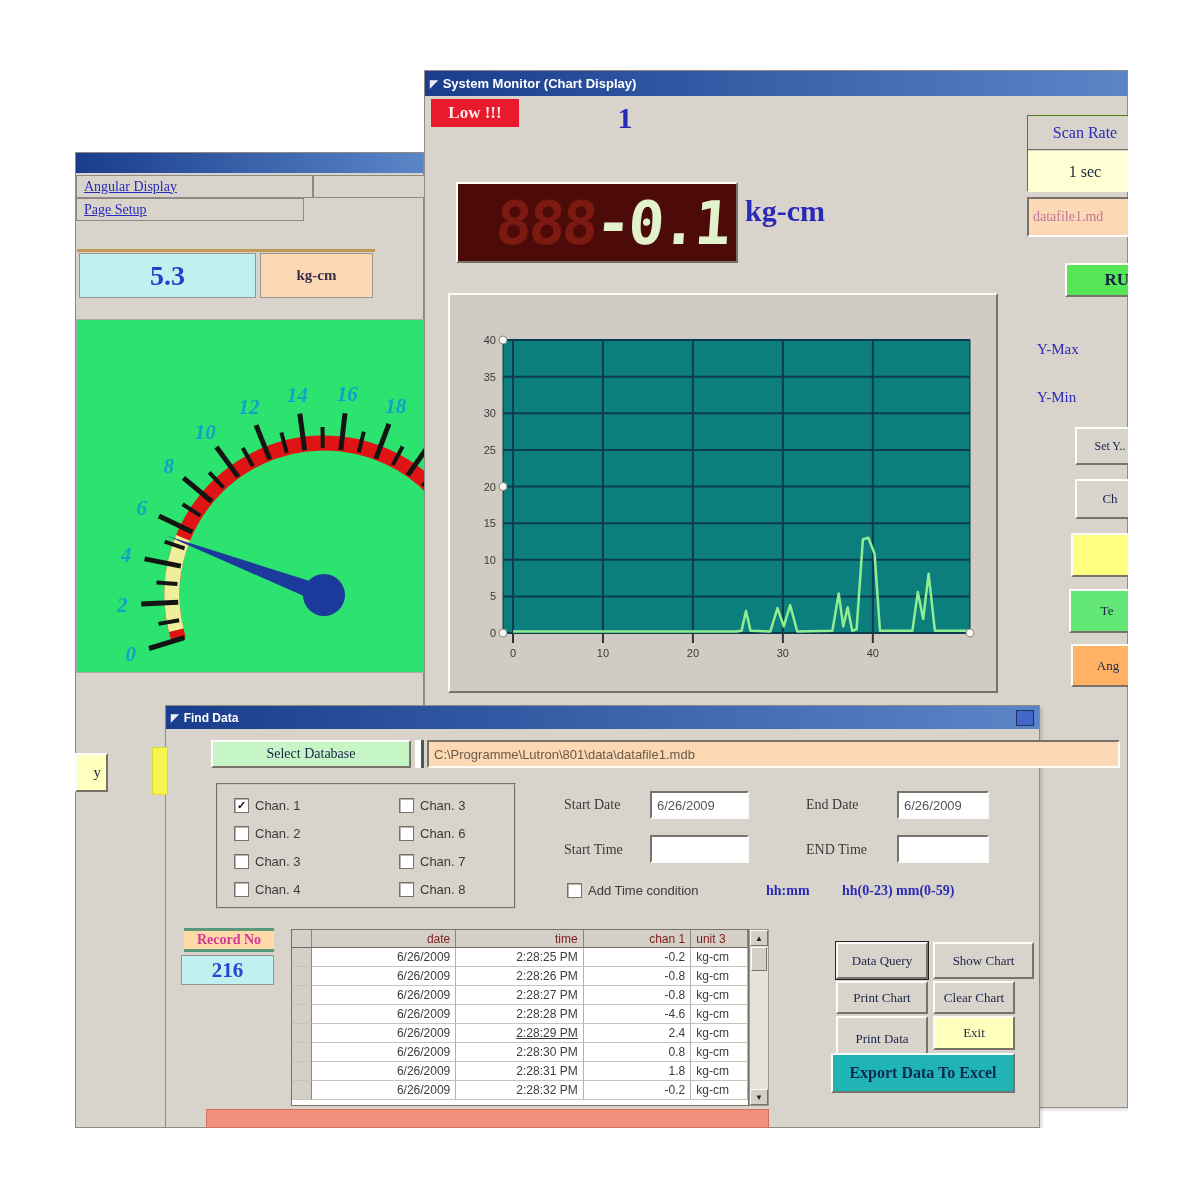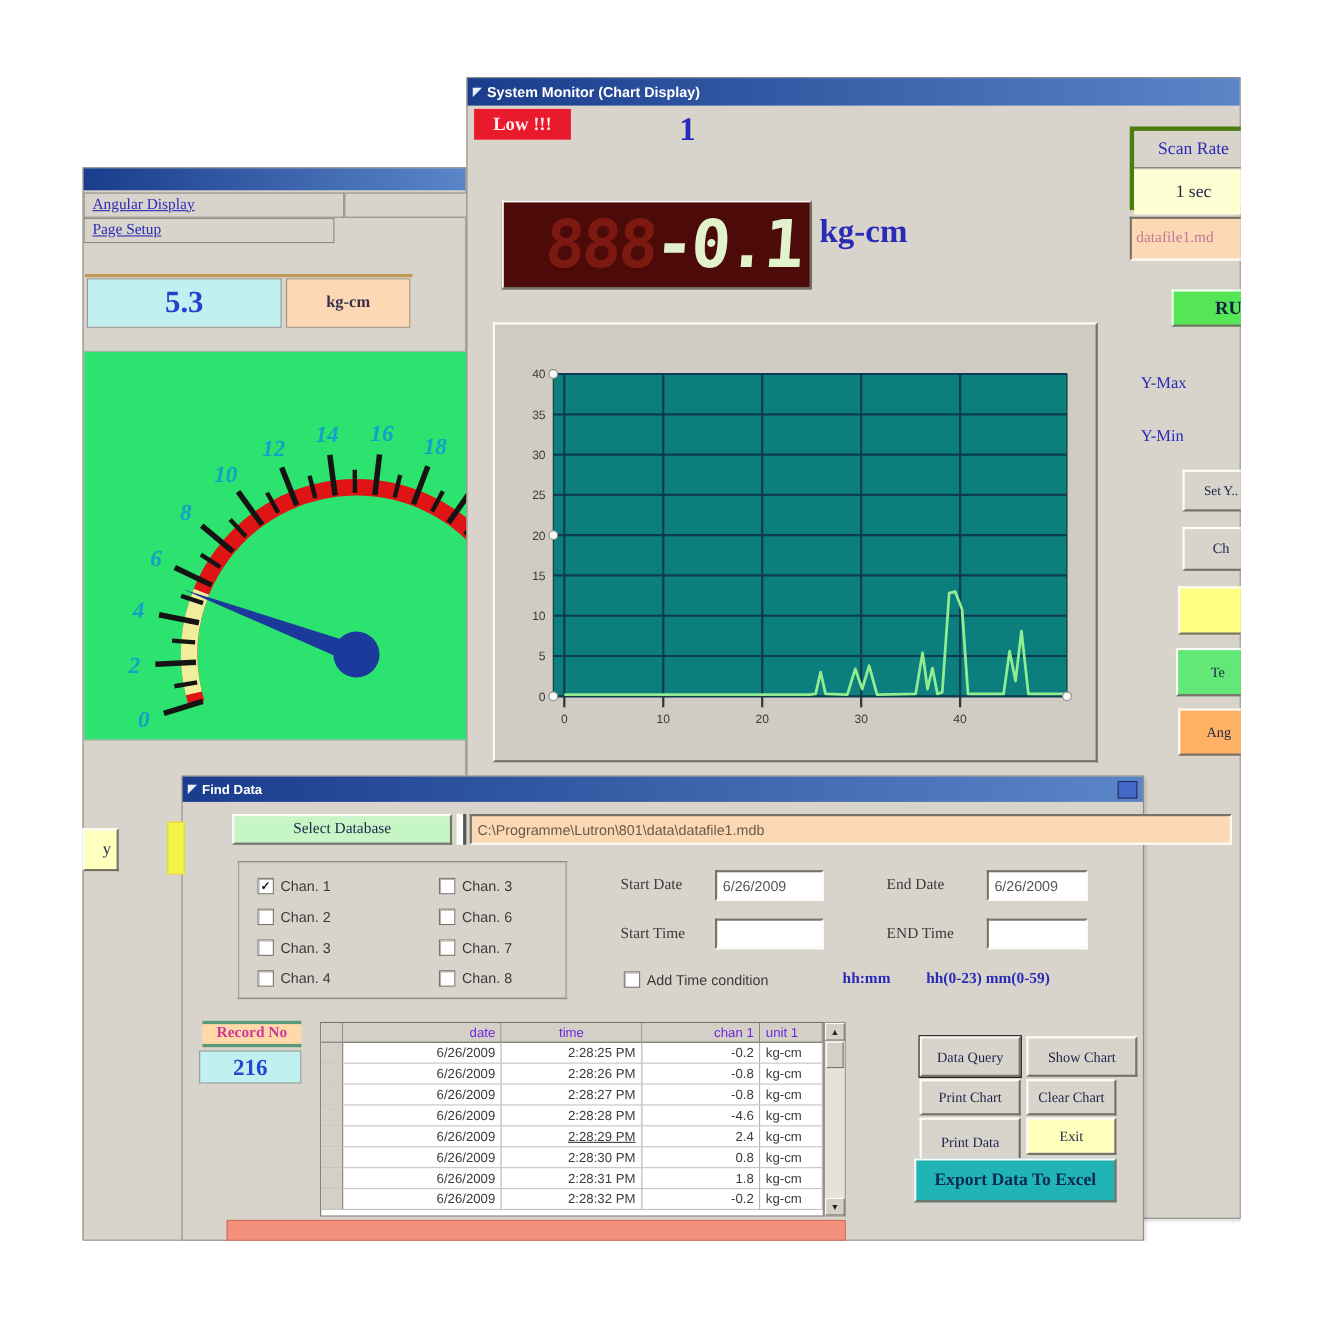--- a/index.html
+++ b/index.html
@@ -32,21 +32,21 @@
       font:bold 11px "Liberation Sans",sans-serif;color:#111;flex:none}
   .cb-lbl{font:13px "Liberation Sans",sans-serif;color:#3a3a3a}
   .fld{background:#fff;font:13px "Liberation Sans",sans-serif;color:#555;
        display:flex;align-items:center;padding-left:5px}
   .lbl{font:14px "Liberation Serif",serif;color:#3a3a3a;white-space:nowrap}
   .hint{font:bold 14px "Liberation Serif",serif;color:var(--accent-blue);white-space:nowrap}
   .tr{display:flex}
   .td{box-sizing:border-box;border-right:1px solid #b6b2aa;border-bottom:1px solid #c8c4bc;
       font:12px "Liberation Sans",sans-serif;color:#3c3c3c;padding:2px 5px 0;
       overflow:hidden;white-space:nowrap;height:19px}
-  .th .td{background:#d4d0c7;border-right:1px solid #8a867e;border-bottom:1px solid #6e6a62;height:18px;color:#6d28d9}
+  .th .td{background:#d4d0c7;border-right:1px solid #8a867e;border-bottom:1px solid #6e6a62;height:18px;color:#7f1d1d}
   .sel{background:#d4d0c7;border-right:1px solid #8a867e}
   .ral{text-align:right}
   .tick{font:11px "Liberation Sans",sans-serif;fill:#3a3a3a}
   .gauge-num{font:italic bold 21px "Liberation Serif",serif;fill:var(--gauge-label-teal)}
   .sb-arrow{position:absolute;left:0;width:100%;height:16px;background:#d4d0c7;
             display:flex;align-items:center;justify-content:center;font-size:8px;color:#222;
             border:1px solid;border-color:#fcfbf8 #77736b #77736b #fcfbf8;box-sizing:border-box}
 </style>
 </head>
 <body>
@@ -140,21 +140,21 @@
     <div class="abs" style="left:178px;top:30px;width:44px;text-align:center;font:bold 30px 'Liberation Serif',serif;color:var(--accent-blue)">1</div>
 
     <div class="led abs raised" style="left:31px;top:111px;width:282px;height:81px">
       <span class="led-inner">
         <span class="ghost">888</span>
           <span class="lit">-0.1</span>
       </span>
     </div>
     <div class="abs" style="left:320px;top:123px;font:bold 30px 'Liberation Serif',serif;color:var(--accent-blue)">kg-cm</div>
 
-    <div class="abs" style="left:602px;top:44px;width:116px;height:76px;border:4px solid #4d7c0f;background:var(--window-grey)">
+    <div class="abs" style="left:602px;top:44px;width:116px;height:76px;border:1px solid #4d7c0f;background:var(--window-grey)">
       <div class="abs" style="left:0;top:0;width:100%;height:34px;border-bottom:1px solid #77736b;display:flex;align-items:center;justify-content:center;font:16px 'Liberation Serif',serif;color:var(--accent-blue)">Scan Rate</div>
       <div class="abs" style="left:0;top:35px;width:100%;height:41px;background:var(--field-yellow);display:flex;align-items:center;justify-content:center;font:16px 'Liberation Serif',serif;color:#202848">1 sec</div>
     </div>
 
     <div class="abs sunken" style="left:602px;top:126px;width:116px;height:40px;background:var(--field-peach);display:flex;align-items:center;padding-left:4px;font:14px 'Liberation Serif',serif;color:#c07898">datafile1.md</div>
 
     <div class="abs raised btn" style="left:640px;top:192px;width:116px;height:34px;background:var(--run-green);font:bold 17px 'Liberation Serif',serif;color:#102040">RUN</div>
 
     <div class="abs raised" style="left:23px;top:222px;width:550px;height:400px;background:#d0ccc3">
       <svg id="chart-svg" width="546" height="396">
@@ -275,23 +275,23 @@
     <span class="abs hint" style="left:600px;top:177px">hh:mm</span>
     <span class="abs hint" style="left:676px;top:177px">hh(0-23) mm(0-59)</span>
 
     <div class="abs" style="left:18px;top:222px;width:90px;height:24px;background:var(--record-label-peach);border-top:3px solid #5a9a7a;border-bottom:3px solid #5a9a7a;display:flex;align-items:center;justify-content:center;font:bold 14px 'Liberation Serif',serif;color:var(--record-label-magenta)">Record No</div>
     <div class="abs" style="left:15px;top:249px;width:93px;height:30px;background:var(--field-cyan);border:1px solid #9a968e;display:flex;align-items:center;justify-content:center;font:bold 21px 'Liberation Serif',serif;color:#2548d0">216</div>
 
     <div class="abs" id="grid-table" style="left:125px;top:223px;width:458px;height:177px;background:#fff;border:1px solid #77736b;overflow:hidden">
         <div class="tr th">
           <div class="td sel" style="width: 20px;"></div>
           <div class="td ral" style="width: 145px;">date</div>
-          <div class="td ral" style="width: 128px; text-align: center;">time</div>
+          <div class="td ral" style="width: 128px;">time</div>
           <div class="td ral" style="width: 108px;">chan 1</div>
-          <div class="td " style="width: 57px;">unit 1</div>
+          <div class="td " style="width: 57px;">unit 3</div>
         </div>
         <div class="tr">
           <div class="td sel" style="width: 20px;"></div>
           <div class="td ral" style="width: 145px;">6/26/2009</div>
           <div class="td ral" style="width: 128px;">2:28:25 PM</div>
           <div class="td ral" style="width: 108px;">-0.2</div>
           <div class="td " style="width: 57px;">kg-cm</div>
         </div>
         <div class="tr">
           <div class="td sel" style="width: 20px;"></div>

